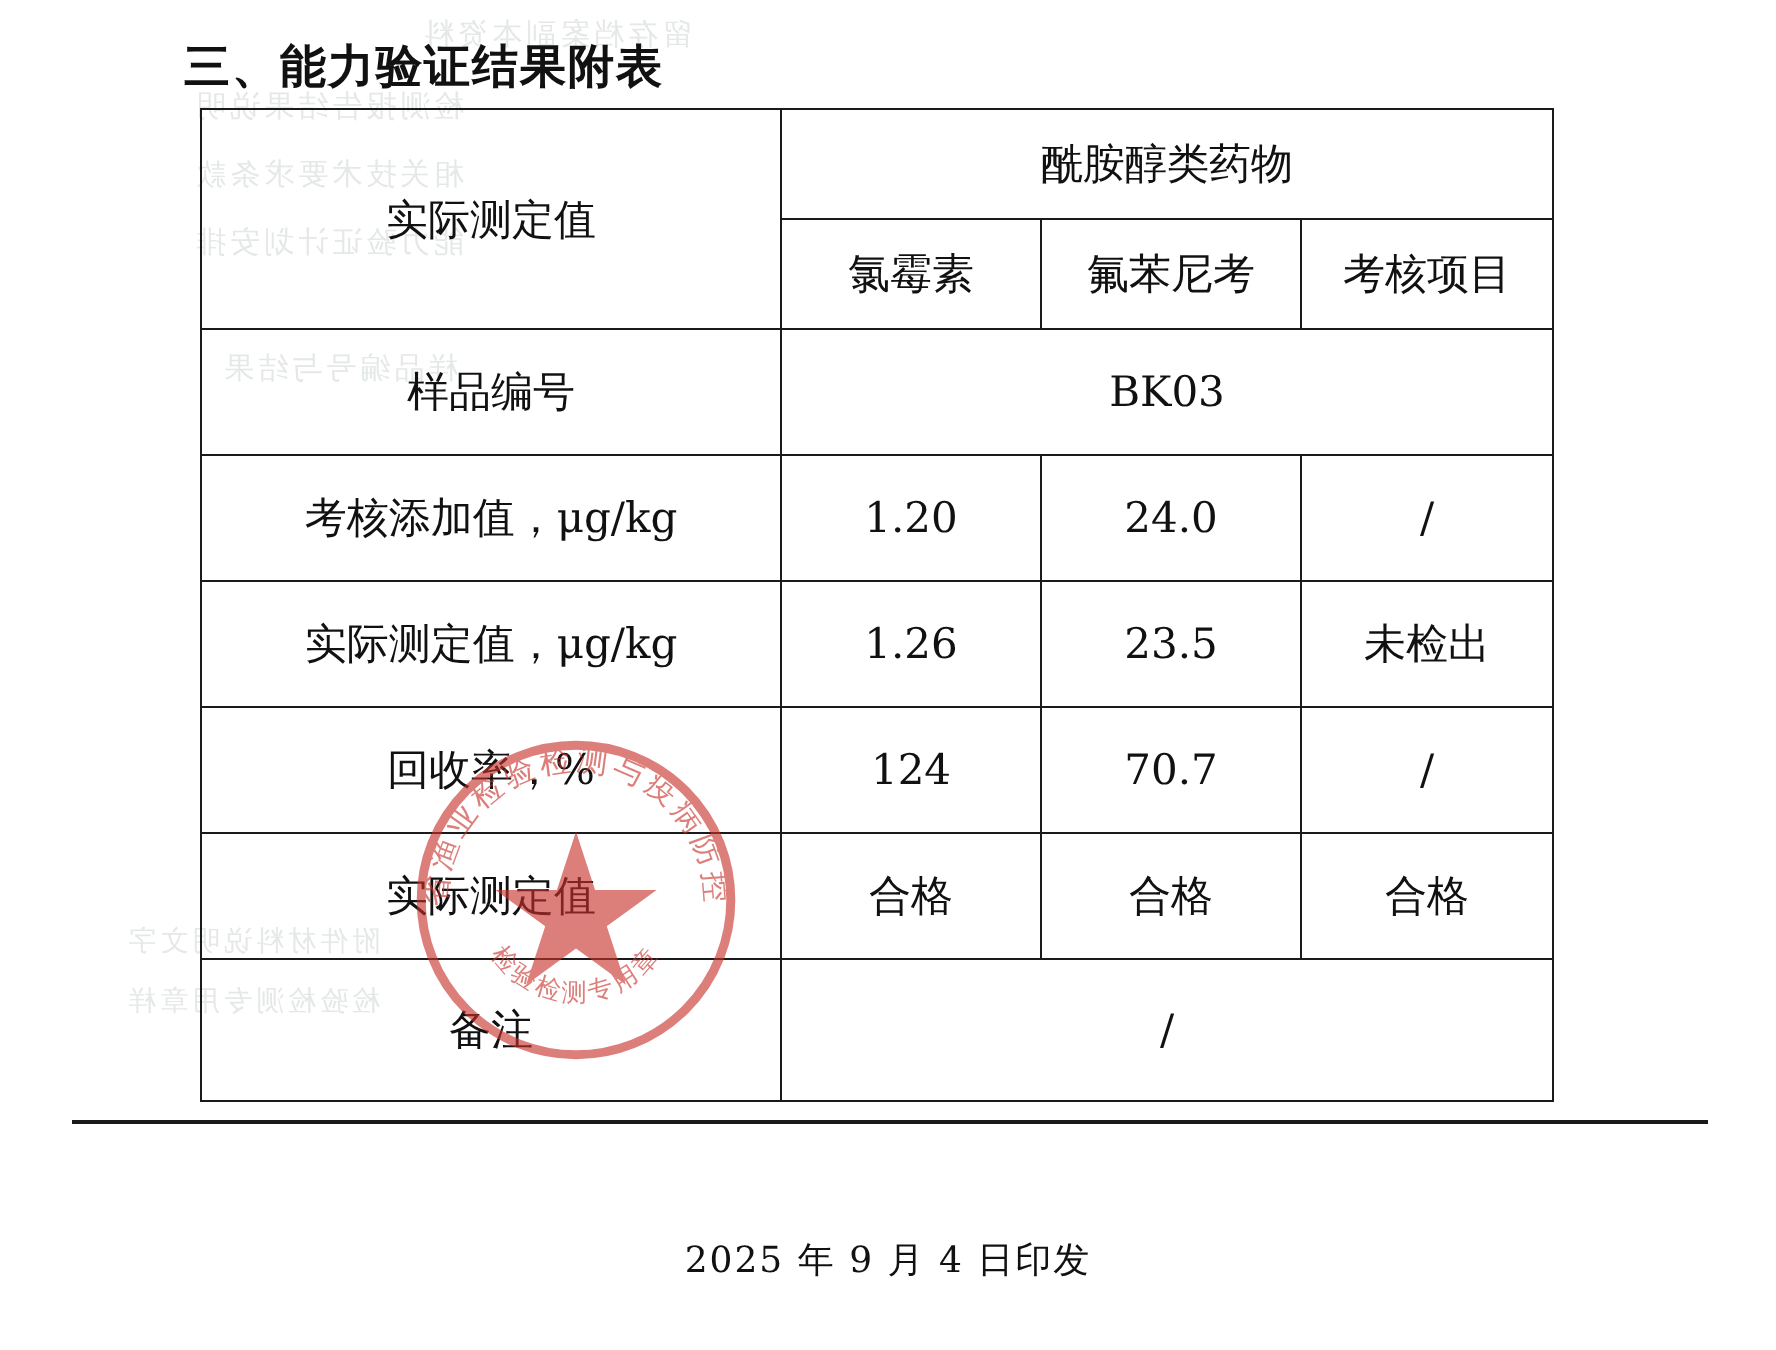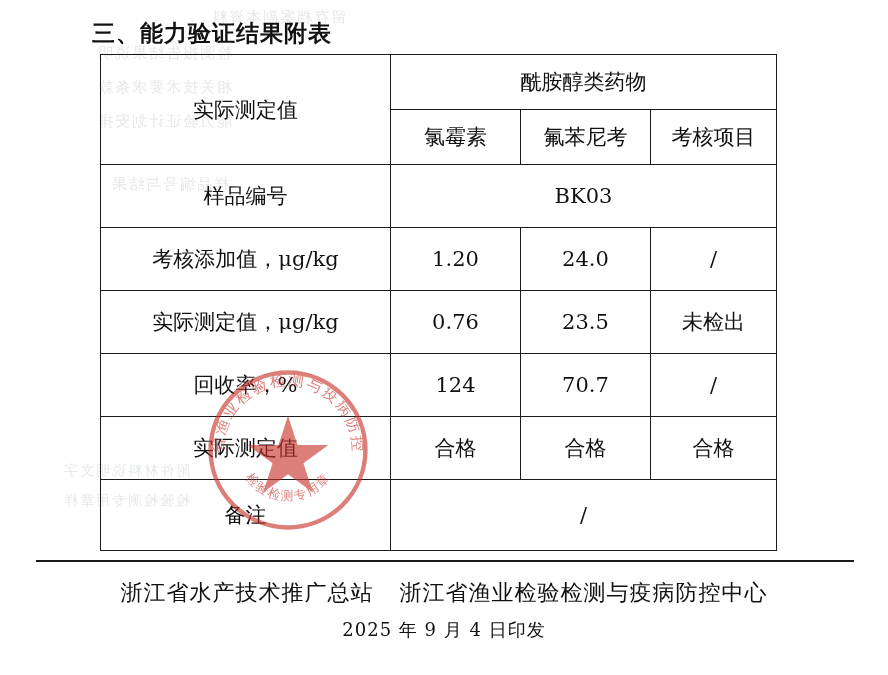--- a/index.html
+++ b/index.html
@@ -168,21 +168,21 @@
 
       <tr>
         <td class="row-label tall">考核添加值，μg/kg</td>
         <td class="num tall">1.20</td>
         <td class="num tall">24.0</td>
         <td class="num tall">/</td>
       </tr>
 
       <tr>
         <td class="row-label tall">实际测定值，μg/kg</td>
-        <td class="num tall">0.76</td>
+        <td class="num tall">1.26</td>
         <td class="num tall">23.5</td>
         <td class="num tall">未检出</td>
       </tr>
 
       <tr>
         <td class="row-label tall">回收率，%</td>
         <td class="num tall">124</td>
         <td class="num tall">70.7</td>
         <td class="num tall">/</td>
       </tr>
@@ -211,19 +211,16 @@
       <textPath href="#sealTopArc" startOffset="50%" text-anchor="middle">浙江省渔业检验检测与疫病防控中心</textPath>
     </text>
     <text font-size="14" fill="#c8312b" font-family="'DejaVu Serif','Liberation Serif',serif" letter-spacing="2">
       <textPath href="#sealBotArc" startOffset="50%" text-anchor="middle">检验检测专用章</textPath>
     </text>
     <polygon fill="#c8312b" points="100,62 110.6,94.5 144.8,94.5 117.1,114.6 127.7,147.1 100,127 72.3,147.1 82.9,114.6 55.2,94.5 89.4,94.5"></polygon>
   </svg>
 
   <div class="footer-rule"></div>
 
-  <div class="footer-line1">
-    <span>浙江省水产技术推广总站</span><span class="org2">浙江省渔业检验检测与疫病防控中心</span>
-  </div>
 
   <div class="footer-line2">2025 年 9 月 4 日印发</div>
 
 </div>
 
 </body></html>

